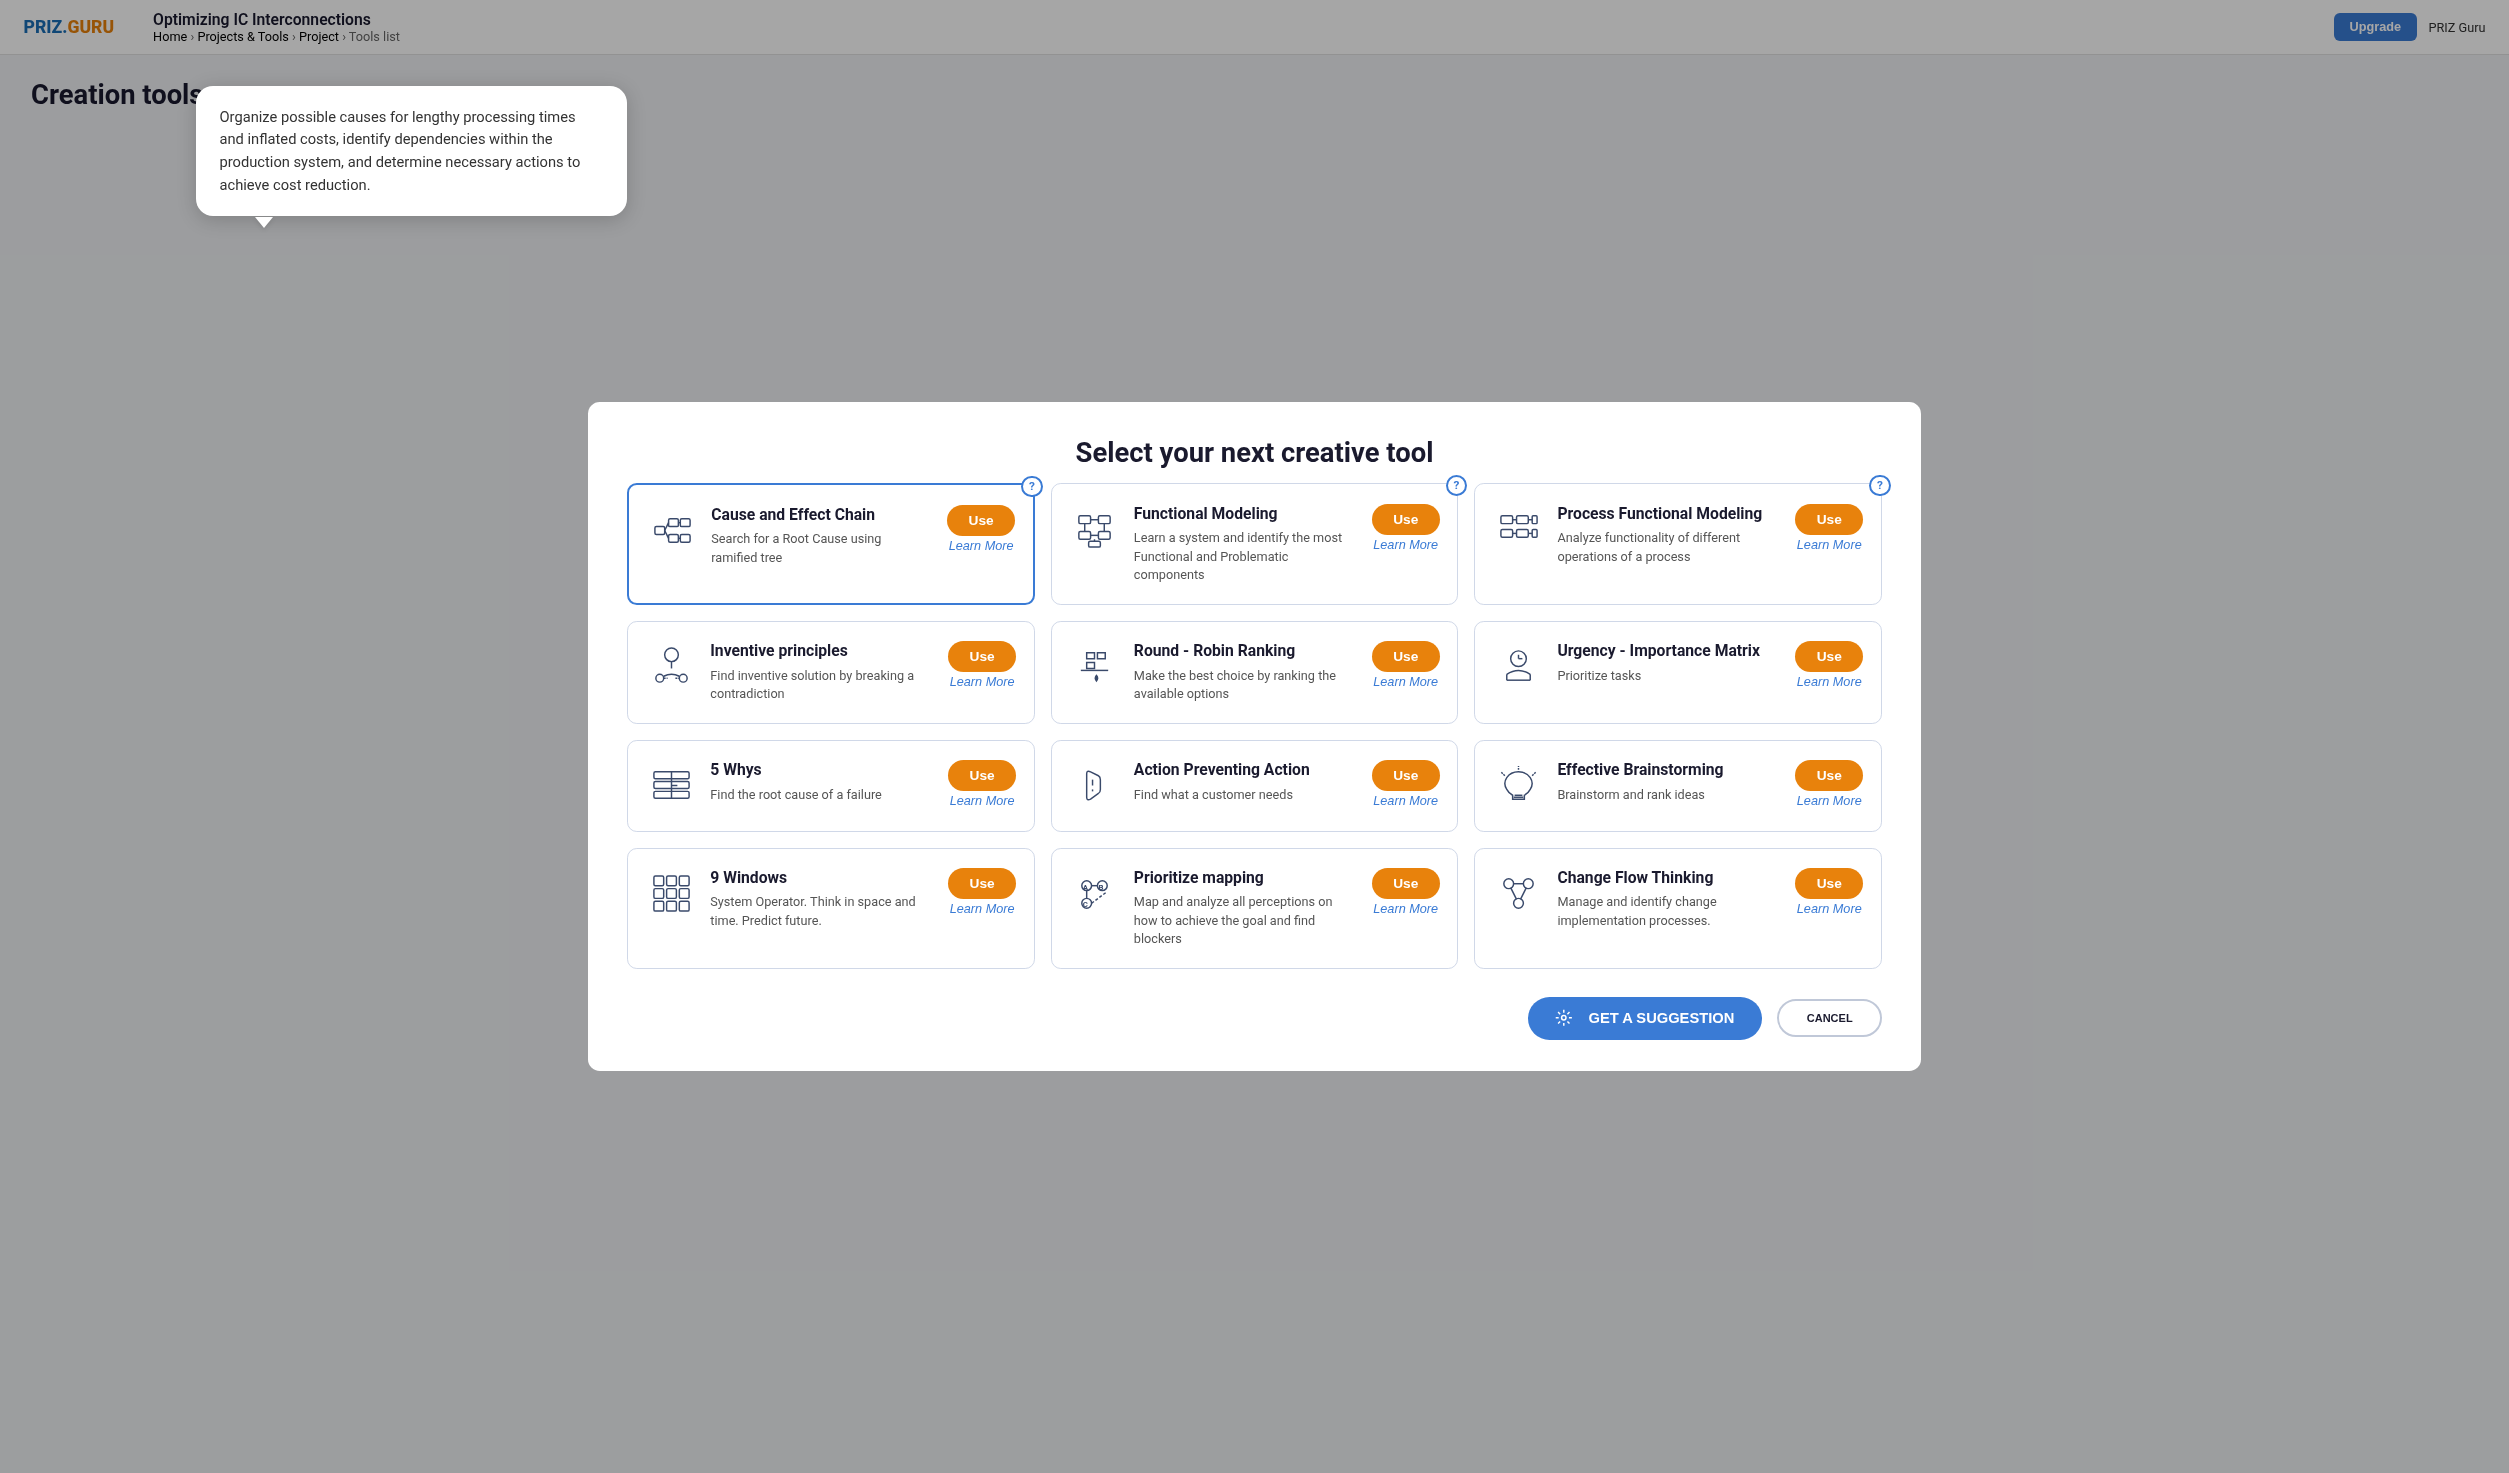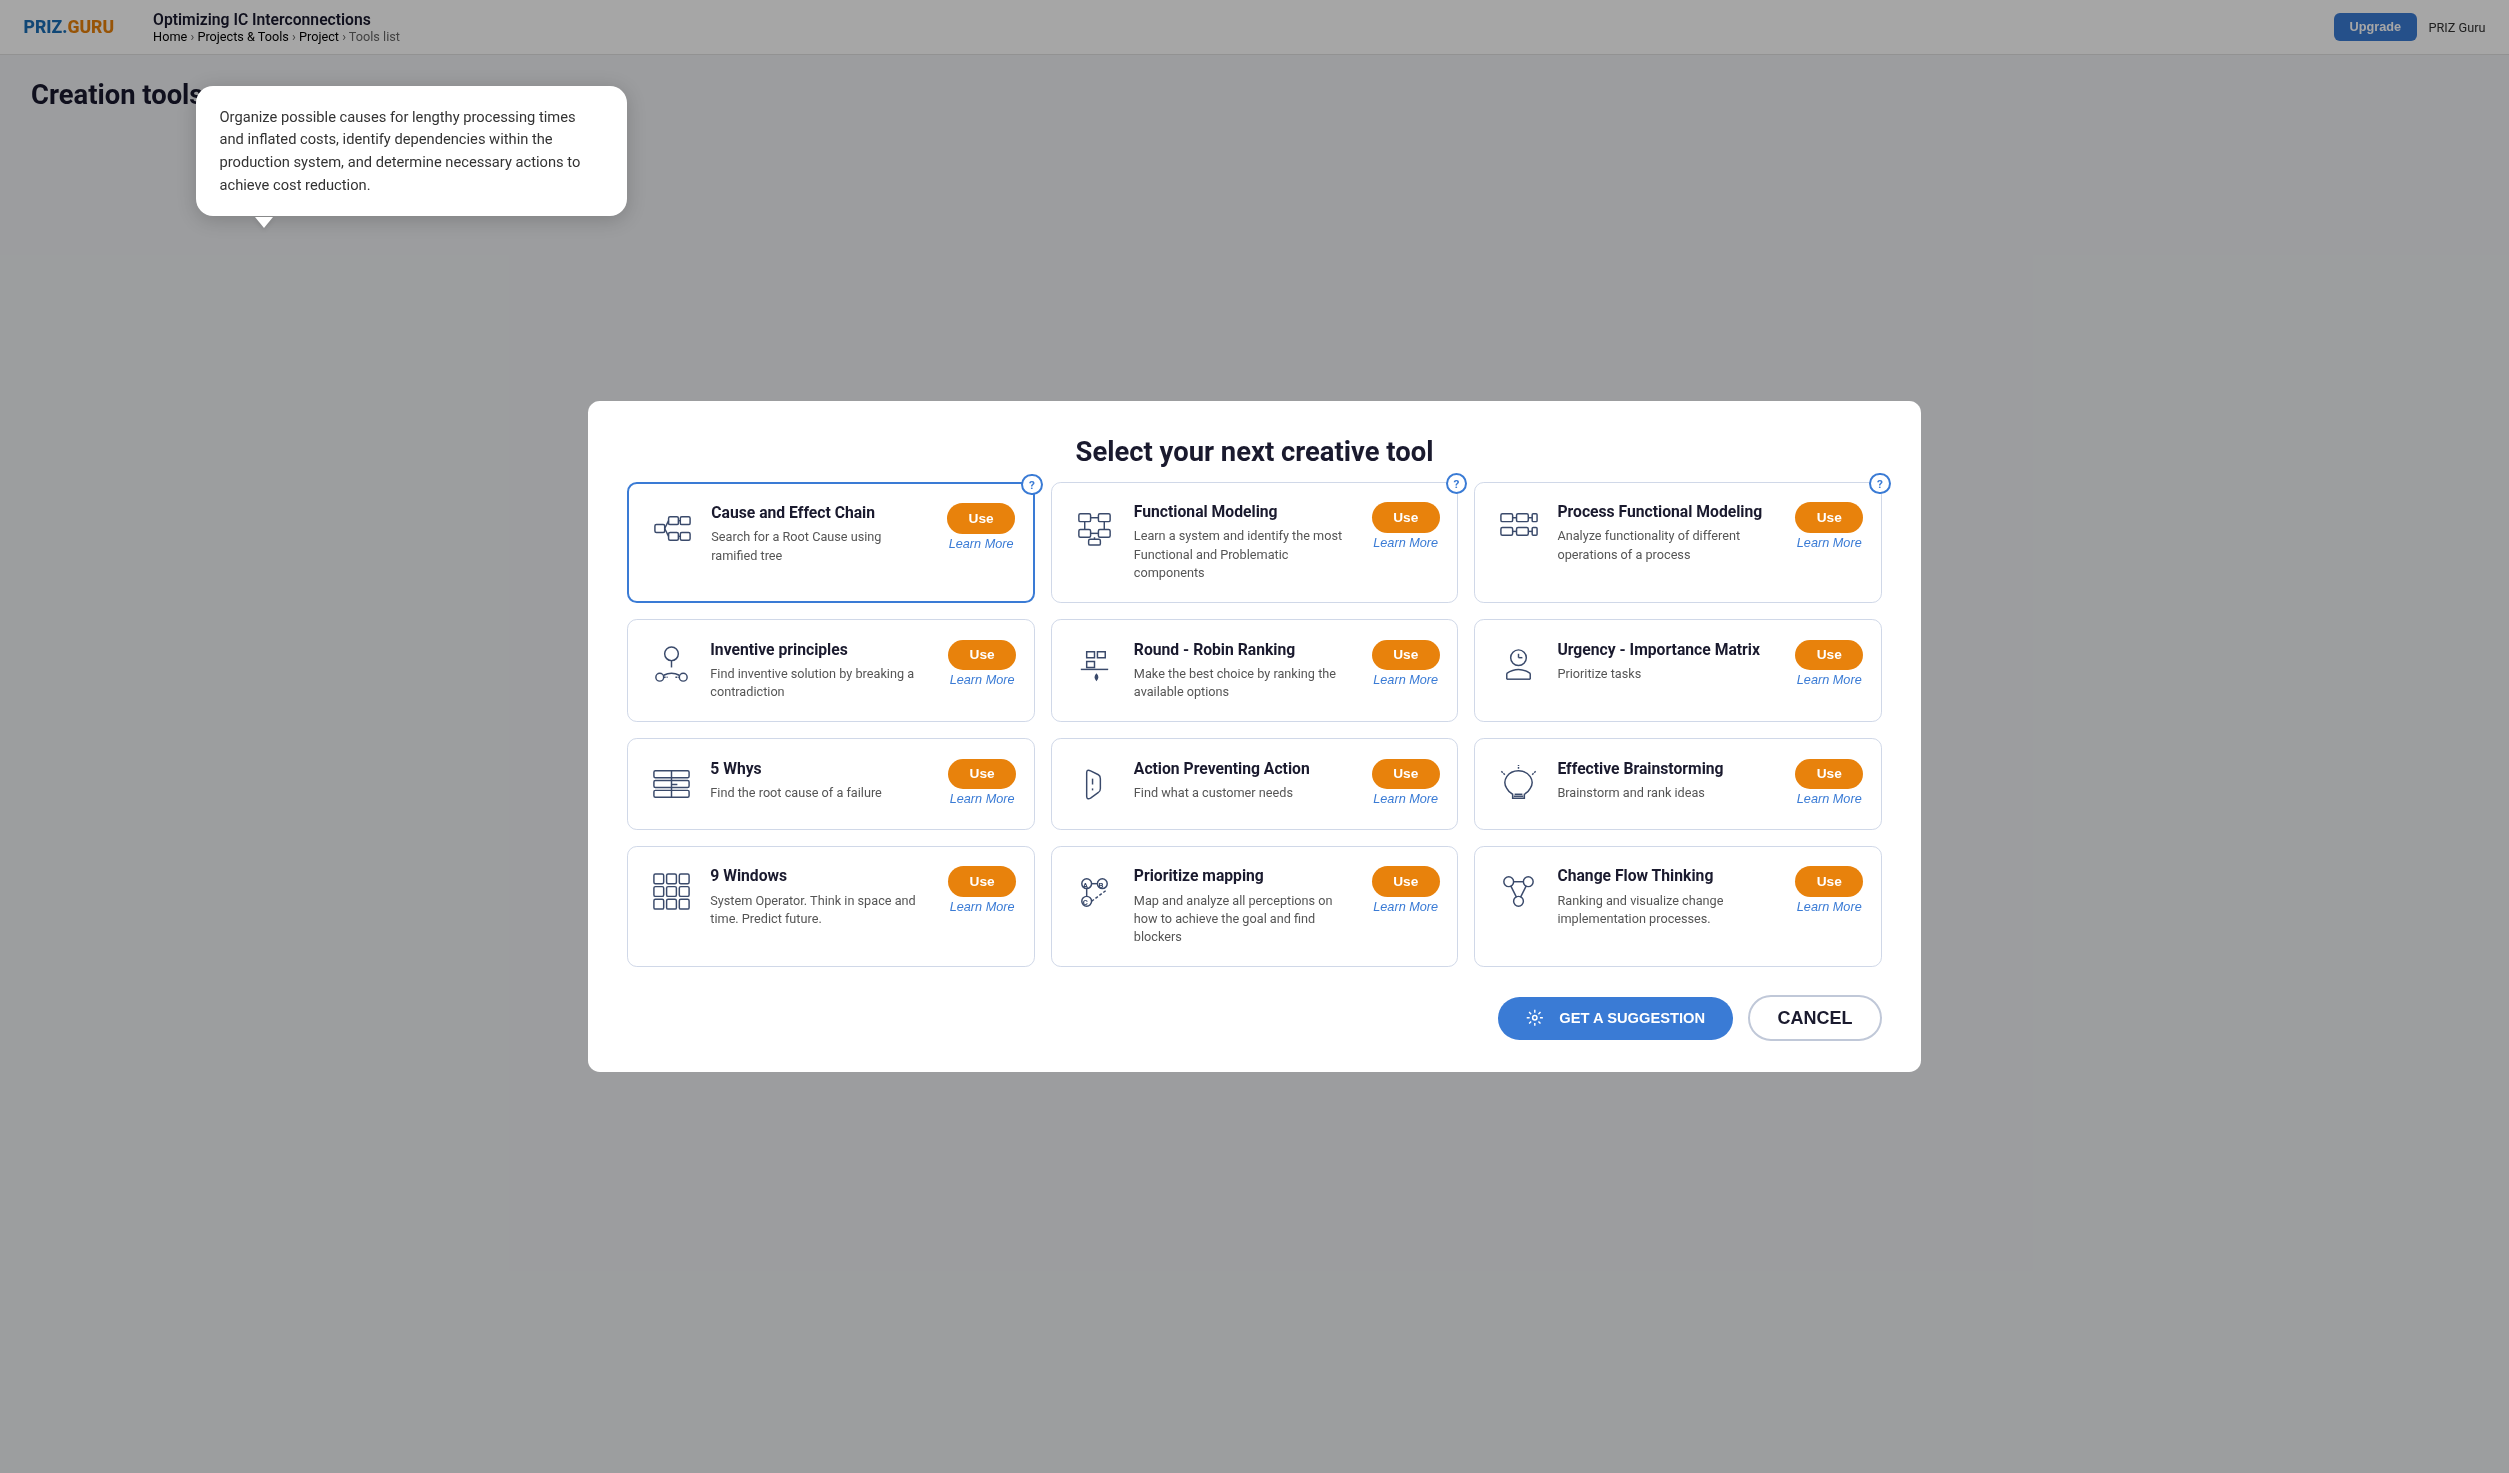--- a/index.html
+++ b/index.html
@@ -222,21 +222,21 @@
       gap: 16px;
       transition: background 0.2s;
     }
 
     .btn-cancel {
       background: #fff;
       color: #1a1a2e;
       border: 2px solid #c0c8d8;
       border-radius: 23.5px;
       padding: 10.8px 27.4px;
-      font-size: 18px;
+      font-size: 11px;
       font-weight: 600;
       cursor: pointer;
       transition: border-color 0.2s;
     }
 
     
     .logo-area {
       display: flex;
       align-items: center;
       gap: 7.8px;
@@ -540,21 +540,21 @@
     <circle cx="12" cy="12" r="5"></circle>
     <circle cx="32" cy="12" r="5"></circle>
     <circle cx="22" cy="32" r="5"></circle>
     <line x1="17" y1="12" x2="27" y2="12"></line>
     <line x1="14" y1="16" x2="20" y2="28"></line>
     <line x1="30" y1="16" x2="24" y2="28"></line>
   </svg>
     </div>
     <div class="tool-content">
       <div class="tool-name">Change Flow Thinking</div>
-      <div class="tool-desc">Ranking and visualize change implementation processes.</div>
+      <div class="tool-desc">Manage and identify change implementation processes.</div>
     </div>
     <div class="tool-actions">
       <button class="btn-use">Use</button>
       <button class="btn-learn">Learn More</button>
     </div>
 
   </div>
       </div>
 
     <div class="modal-footer">

